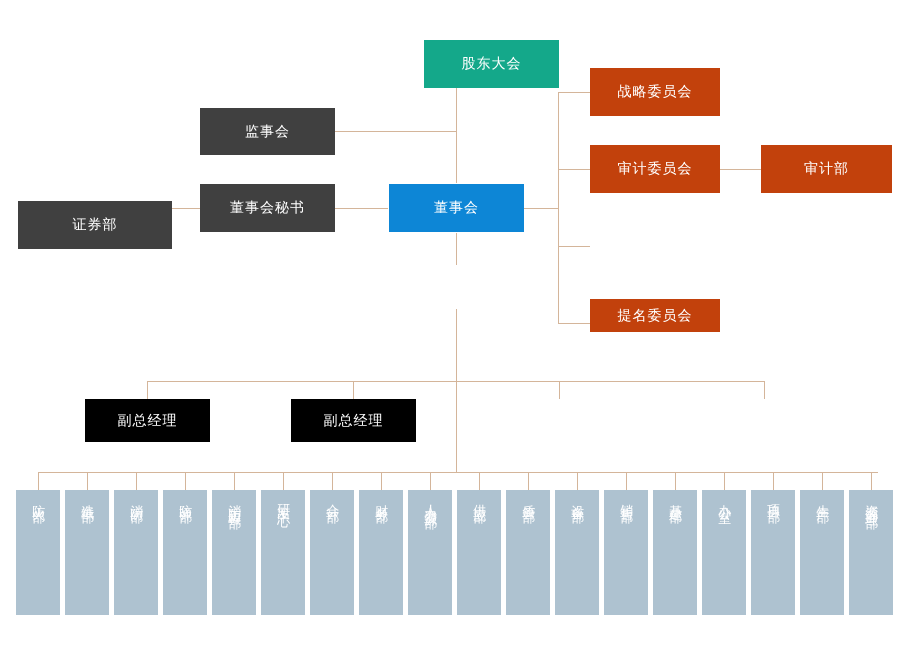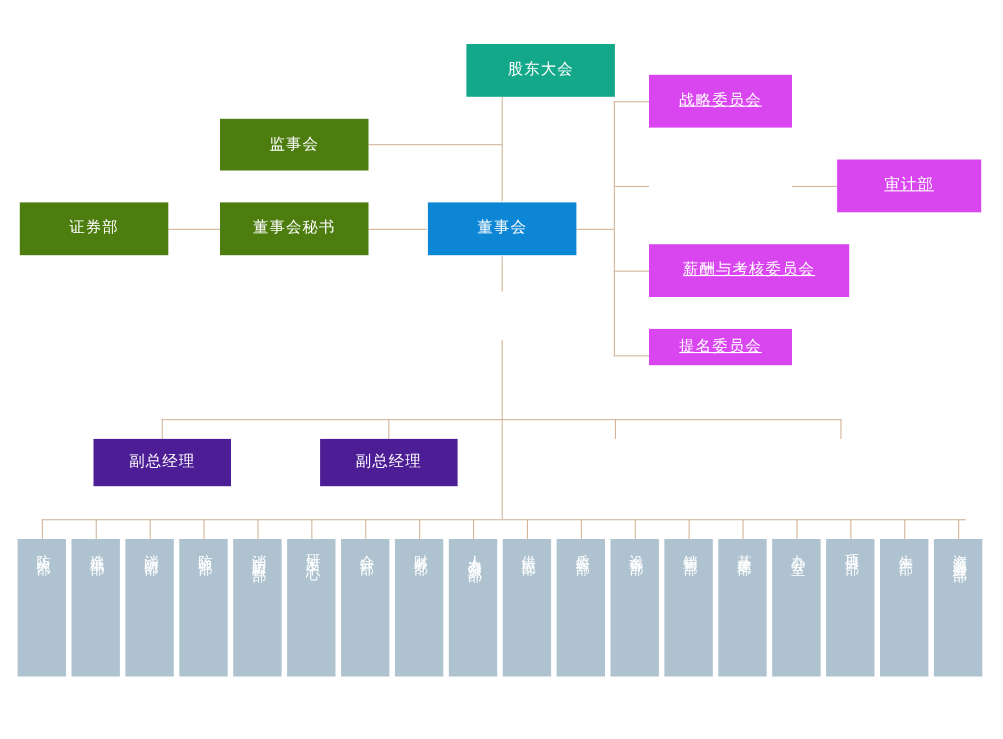--- a/index.html
+++ b/index.html
@@ -24,24 +24,24 @@
     align-items: center;
     justify-content: center;
     color: #ffffff;
     font-size: 14px;
     letter-spacing: 1px;
     text-align: center;
     line-height: 1.25;
     z-index: 3;
   }
   .node.teal   { background: #14a88a; }
-  .node.blue   { background: #4d7c0f; }
+  .node.blue   { background: #404040; }
   .node.brightblue { background: #0d86d6; }
-  .node.orange { background: #d946ef; text-decoration: underline; }
-  .node.gold   { background: #4c1d95; }
+  .node.orange { background: #c2410c; }
+  .node.gold   { background: #000000; }
   .node.steel  { background: #aec2d0; }
 
   .node.vertical {
     writing-mode: vertical-rl;
     text-orientation: upright;
     letter-spacing: 3px;
     font-size: 13px;
     padding-top: 4px;
     padding-bottom: 4px;
     justify-content: flex-start;
@@ -108,33 +108,33 @@
   <div class="line v" style="left:675px; top:472px; height:18px;"></div>
   <div class="line v" style="left:724px; top:472px; height:18px;"></div>
   <div class="line v" style="left:773px; top:472px; height:18px;"></div>
   <div class="line v" style="left:822px; top:472px; height:18px;"></div>
   <div class="line v" style="left:871px; top:472px; height:18px;"></div>
 
   <div class="node teal" style="left:384px; top:40px; width:135px; height:48px;margin-left:40px;">股东大会</div>
 
   <div class="node blue" style="left:200px; top:108px; width:135px; height:47px;">监事会</div>
 
-  <div class="node blue" style="left:18px; top:184px; width:135px; height:48px;">证券部</div>
+  <div class="node blue" style="left:18px; top:201px; width:154px; height:48px;">证券部</div>
 
   <div class="node brightblue" style="left:389px; top:184px; width:135px; height:48px;">董事会</div>
 
   <div class="node blue" style="left:200px; top:184px; width:135px; height:48px;">董事会秘书</div>
 
 
   <div class="node orange" style="left:590px; top:68px; width:130px; height:48px;">战略委员会</div>
 
+  <div class="node orange" style="left:590px; top:145px; width:130px; height:48px;">审计委员会</div>
 
   <div class="node orange" style="left:761px; top:145px; width:131px; height:48px;">审计部</div>
 
-  <div class="node orange" style="left:590px; top:222px; width:182px; height:48px;">薪酬与考核委员会</div>
 
   <div class="node orange" style="left:590px; top:299px; width:130px; height:33px;">提名委员会</div>
 
   <div class="node gold" style="left:85px; top:399px; width:125px; height:43px;">副总经理</div>
   <div class="node gold" style="left:291px; top:399px; width:125px; height:43px;">副总经理</div>
 
   <div class="node steel vertical" style="left:16px;  top:490px; width:44px; height:125px;">防火部</div>
   <div class="node steel vertical" style="left:65px;  top:490px; width:44px; height:125px;">造纸部</div>
   <div class="node steel vertical" style="left:114px; top:490px; width:44px; height:125px;">消防部</div>
   <div class="node steel vertical" style="left:163px; top:490px; width:44px; height:125px;">防弹部</div>

